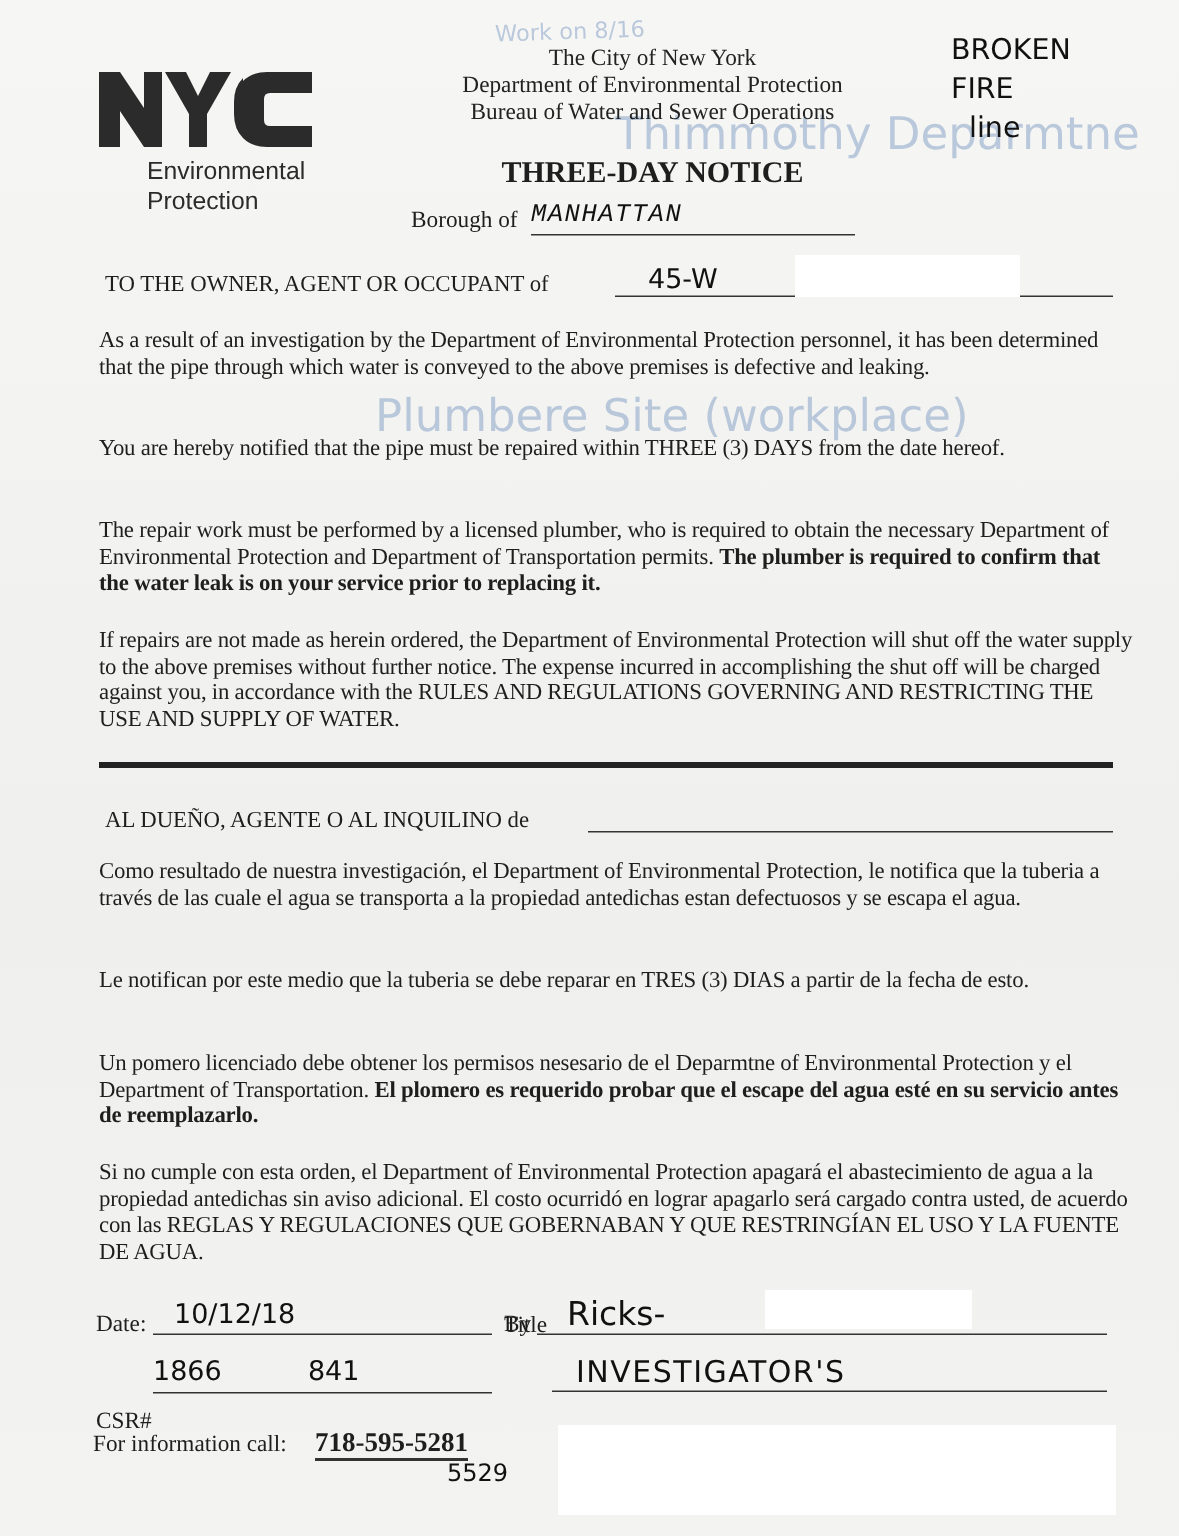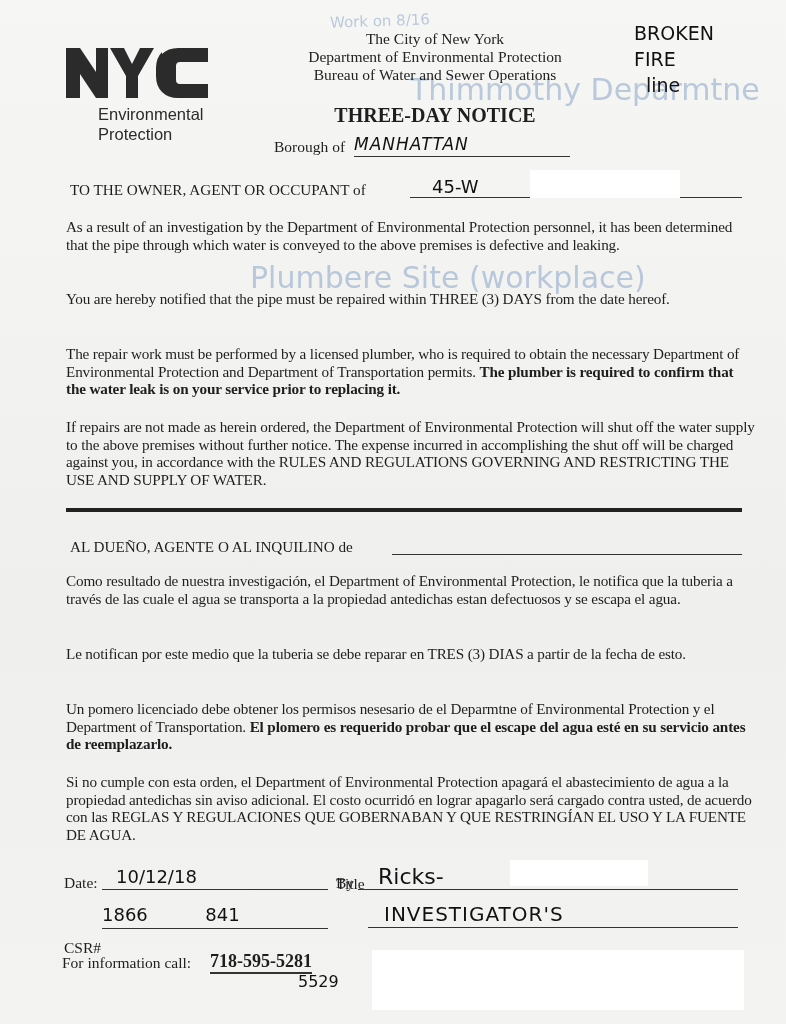--- a/index.html
+++ b/index.html
@@ -46,21 +46,21 @@
     <div>Environmental</div>
     <div>Protection</div>
   </div>
 
   <div class="abs hdr" style="top:30px;">The City of New York</div>
   <div class="abs hdr" style="top:48px;">Department of Environmental Protection</div>
   <div class="abs hdr" style="top:66px;">Bureau of Water and Sewer Operations</div>
   <div class="abs title">THREE-DAY NOTICE</div>
 
   <div class="abs" style="left:274px;top:138px;font-size:15.5px;">Borough of</div>
-  <div class="abs line hand" style="left:354px;top:134px;width:216px;height:22px;font-size:17px;letter-spacing:1px;">MANHATTAN</div>
+  <div class="abs line hand" style="left:354px;top:134px;width:216px;height:22px;font-size:17px;letter-spacing:1px;font-family:Liberation Mono, monospace;">MANHATTAN</div>
 
   <div class="abs hand" style="left:634px;top:20px;font-size:19px;line-height:26px;font-style:normal;">
     <div>BROKEN</div>
     <div>FIRE</div>
     <div style="padding-left:12px;">line</div>
   </div>
 
   <div class="abs" style="left:70px;top:181px;font-size:15.2px;">TO THE OWNER, AGENT OR OCCUPANT of</div>
   <div class="abs line hand" style="left:410px;top:176px;width:332px;height:22px;font-size:18px;padding-left:22px;box-sizing:border-box;font-style:normal;">
     <span>45-W</span>

